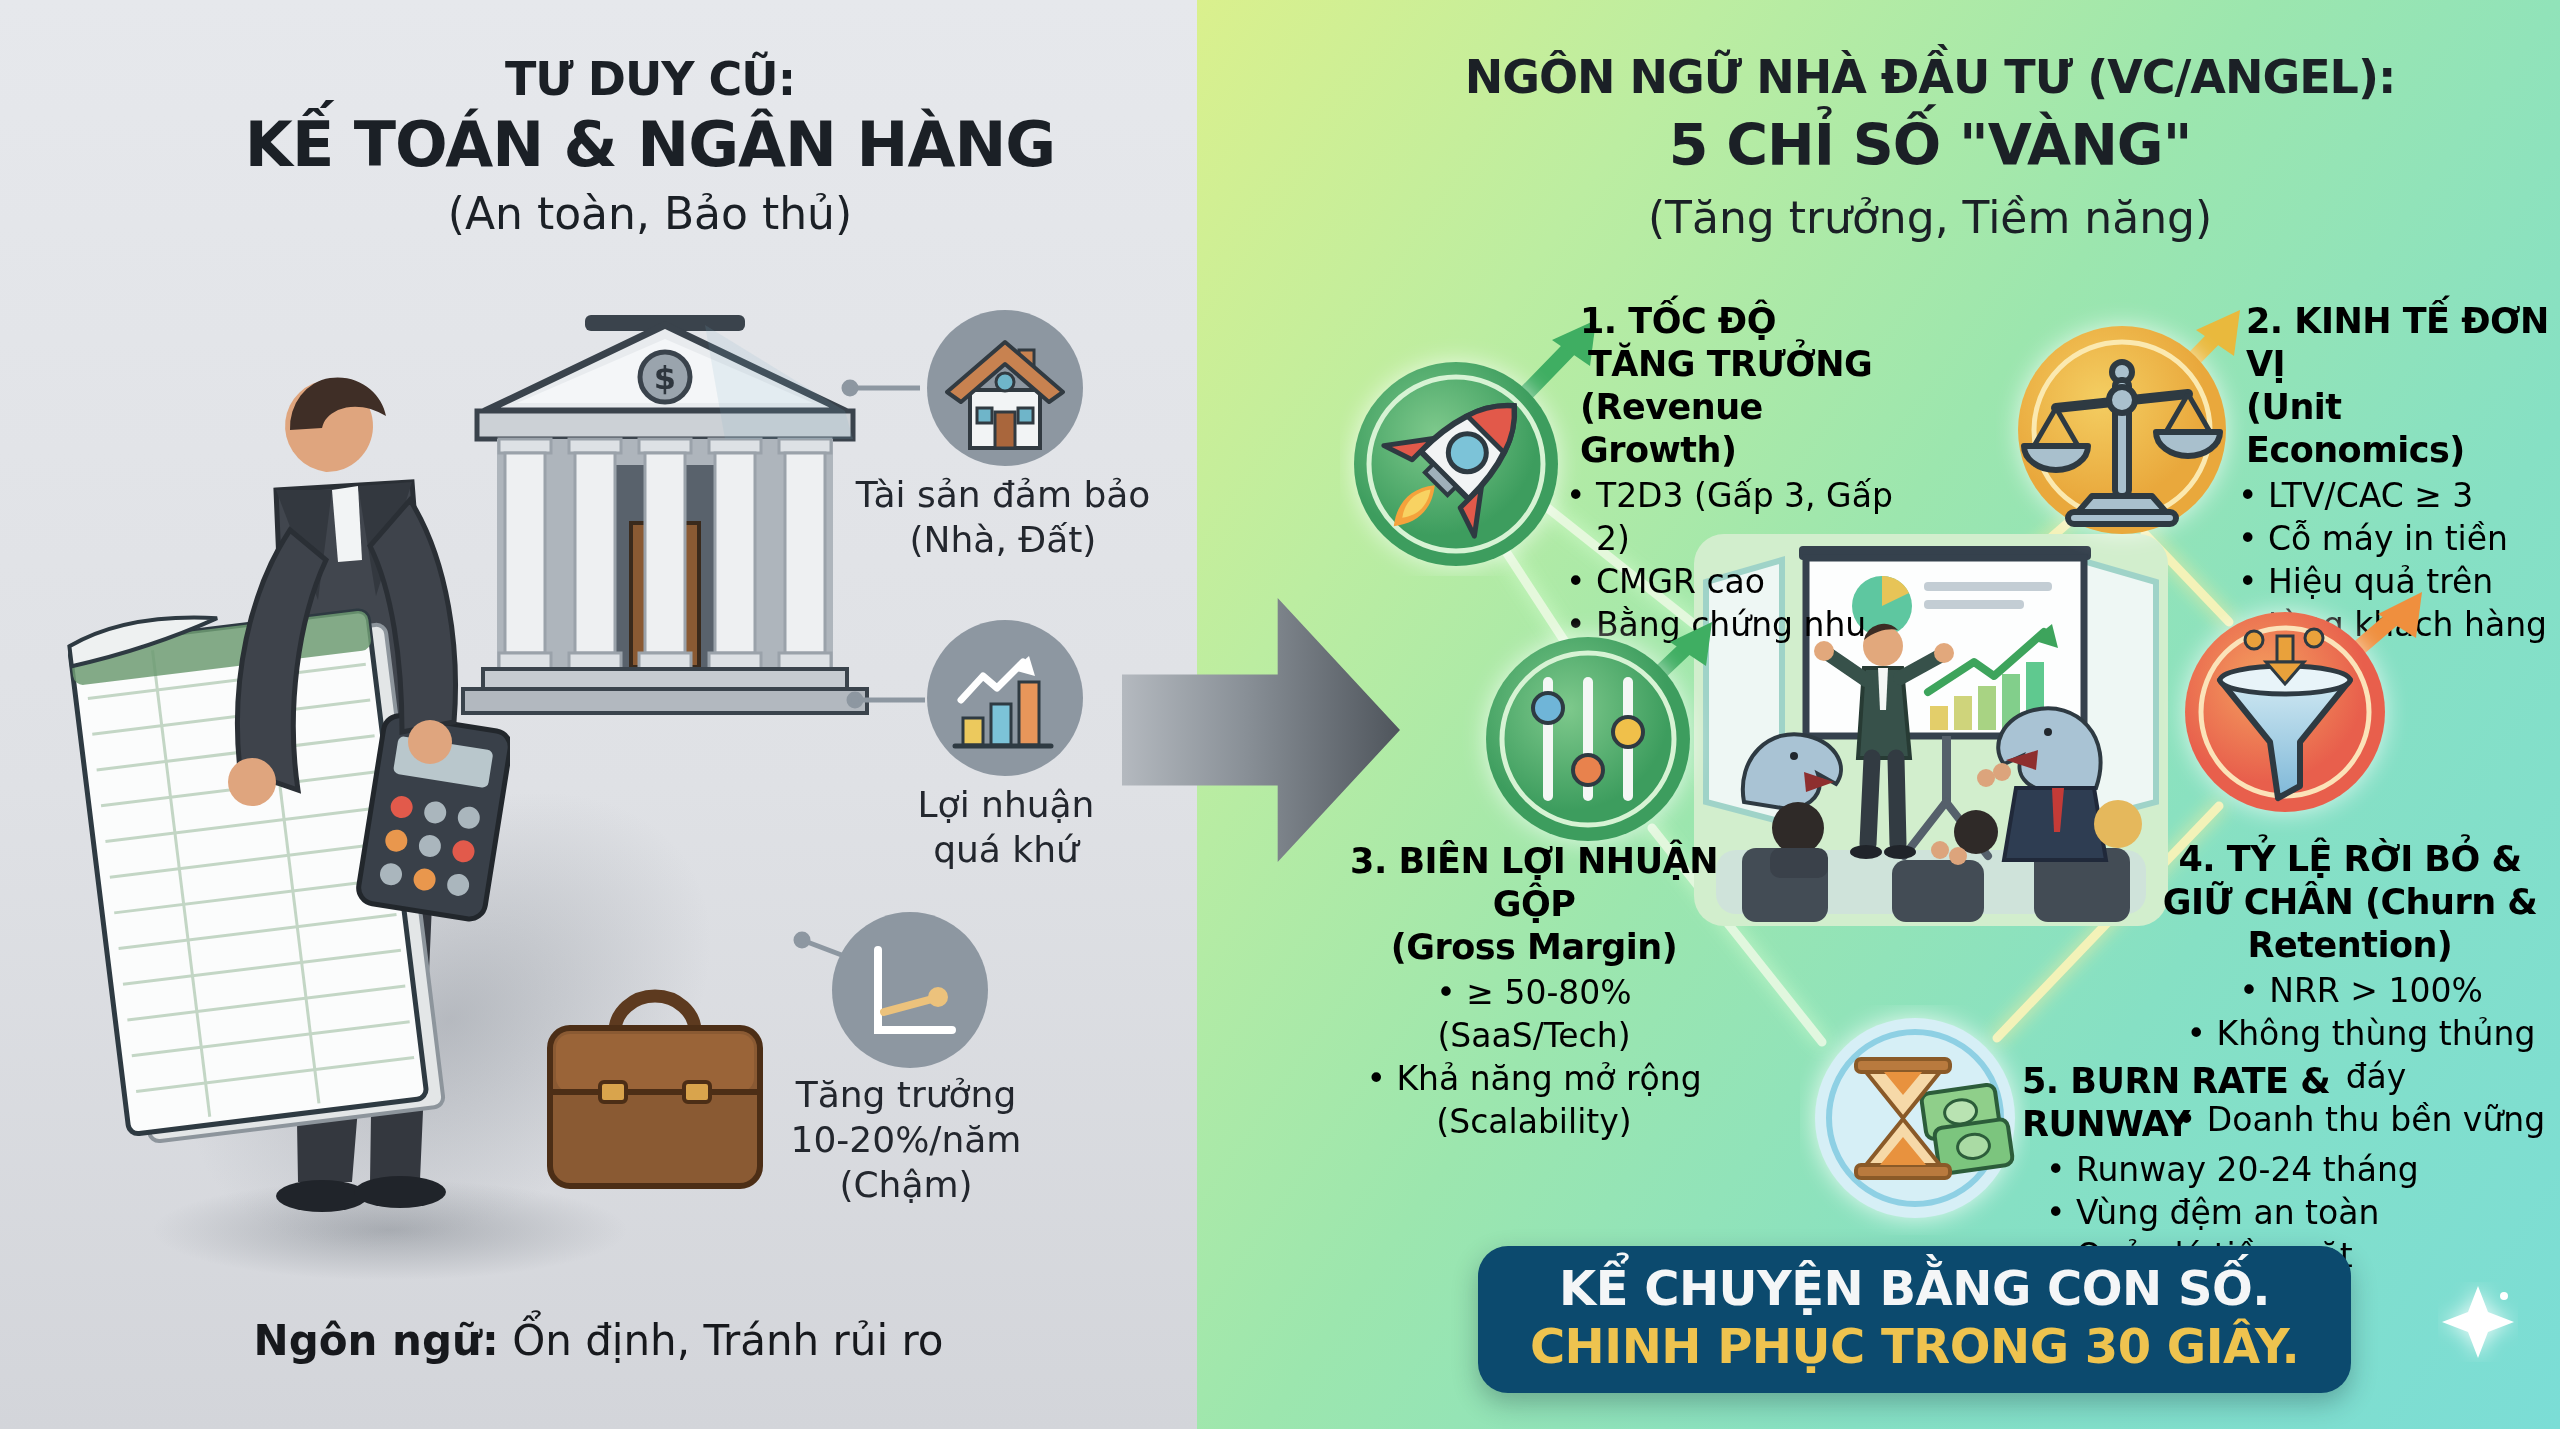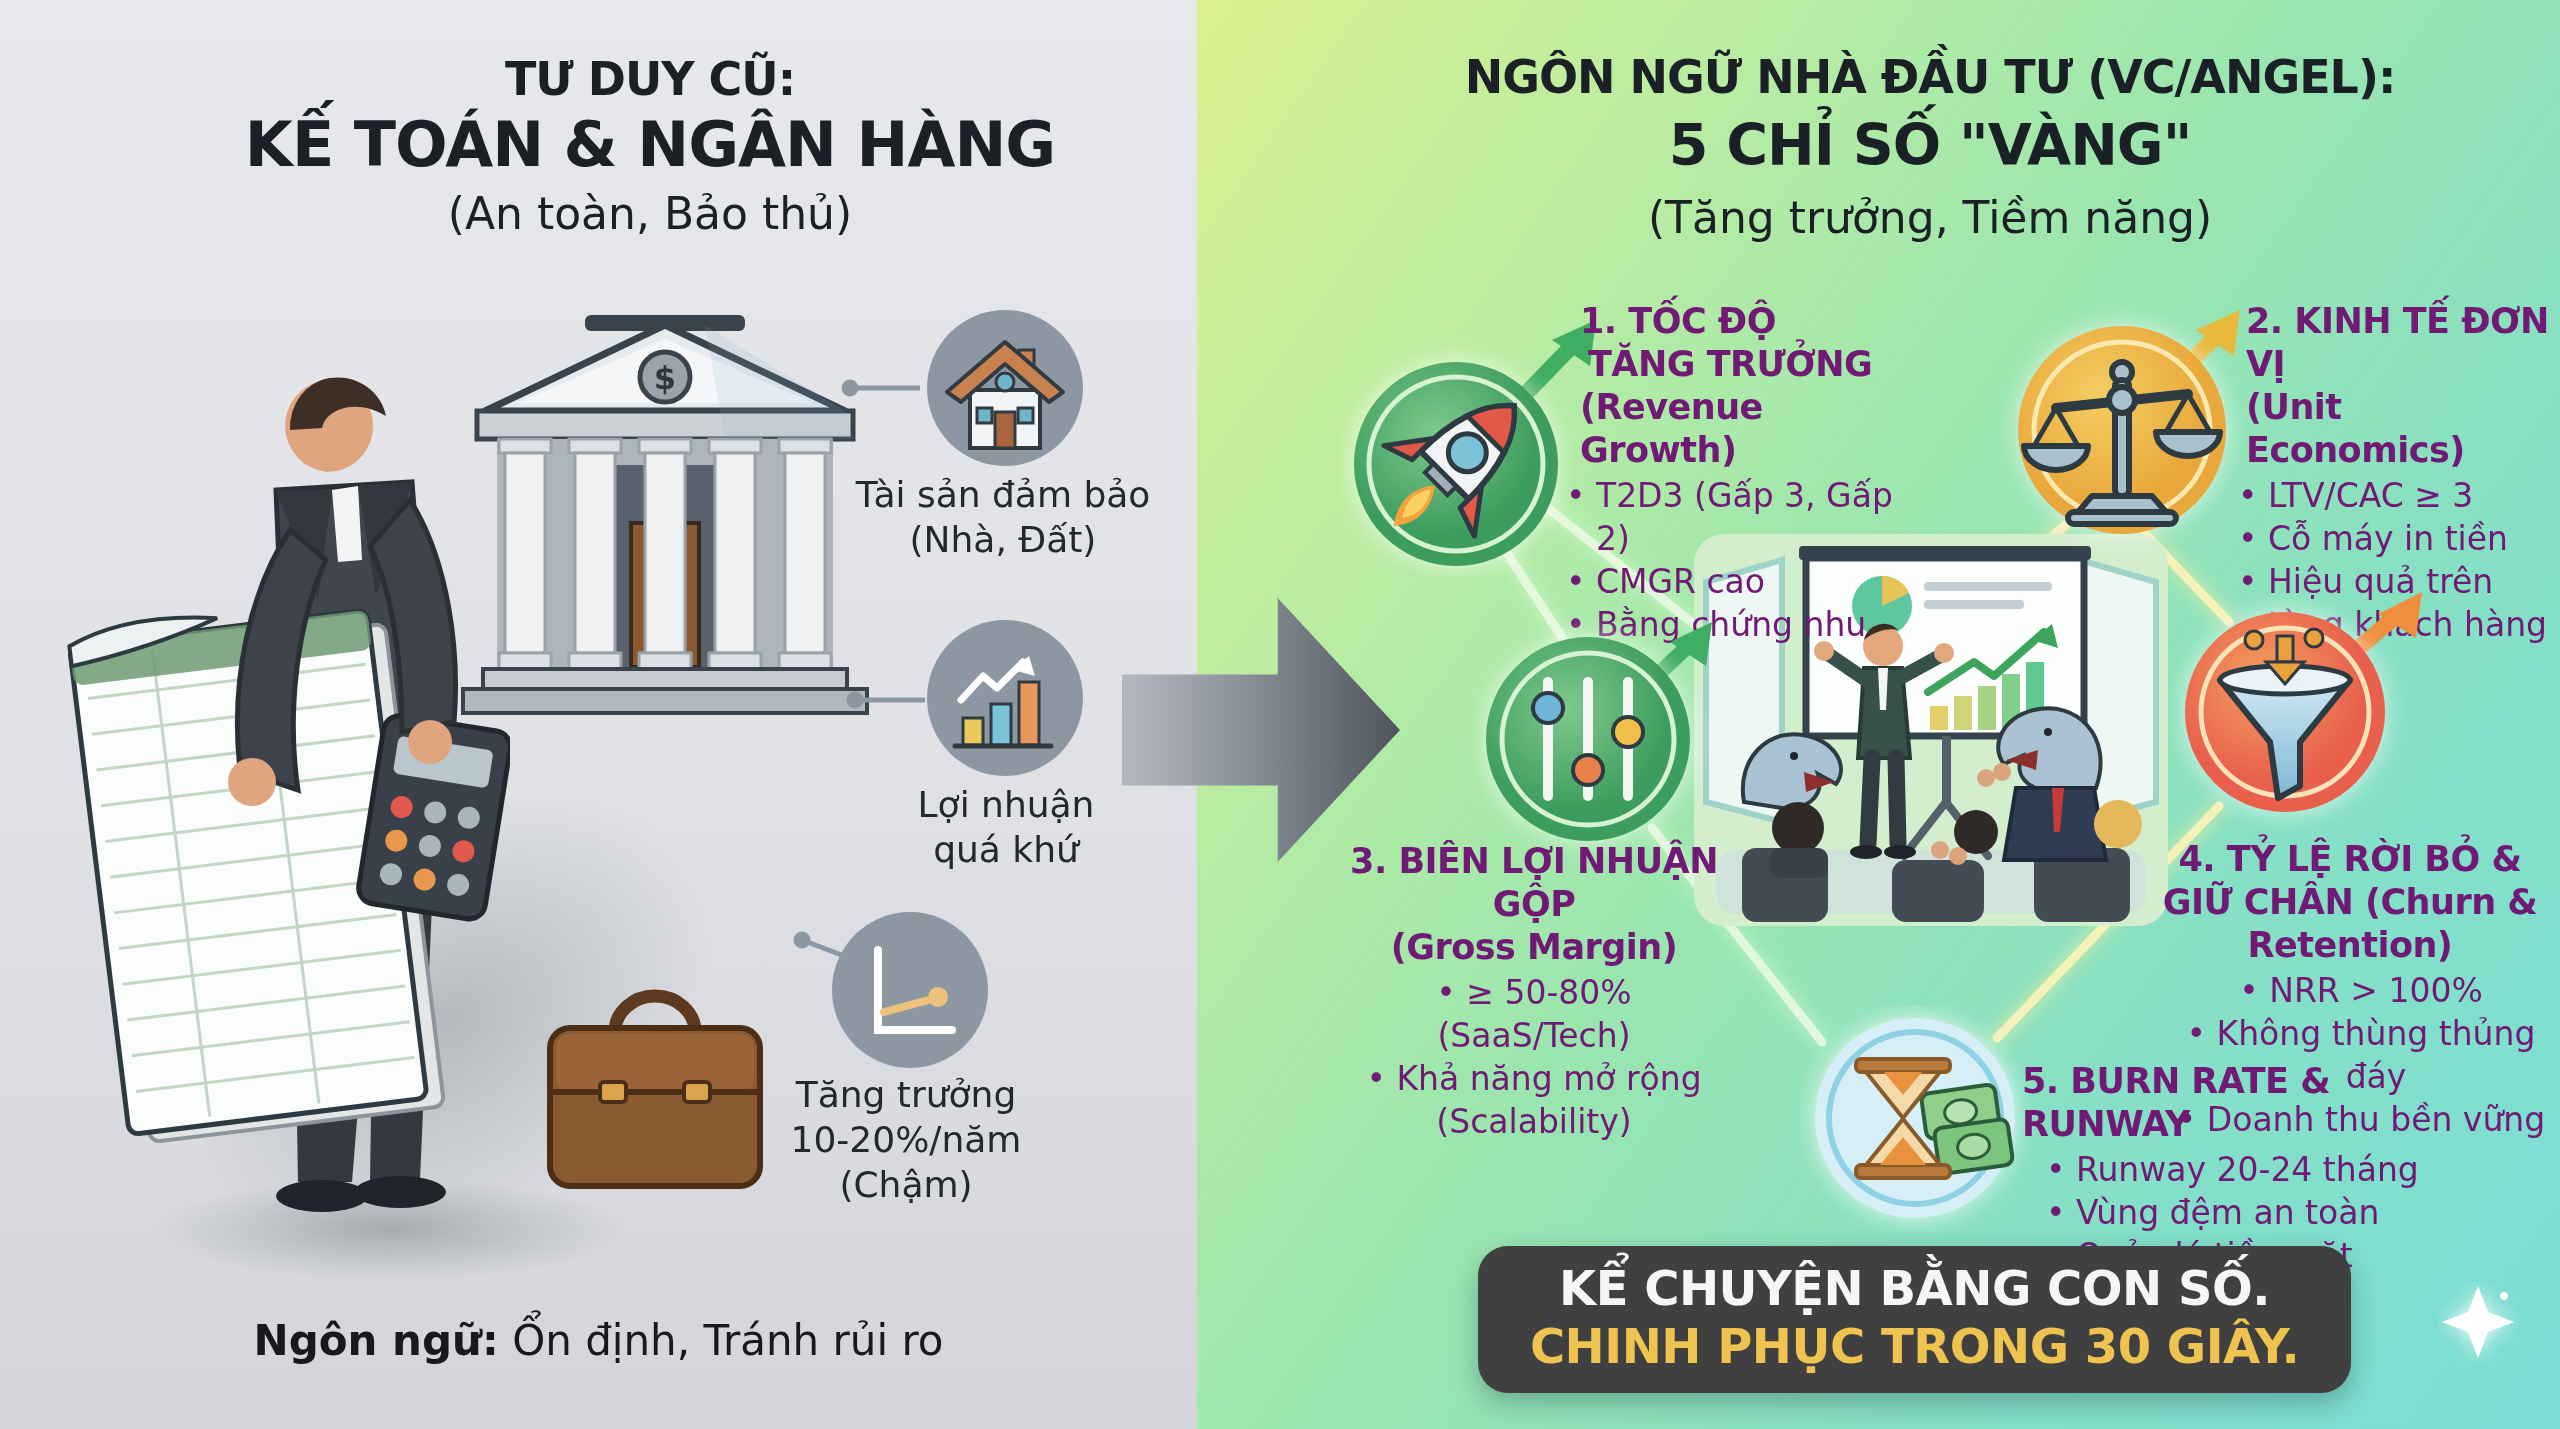--- a/index.html
+++ b/index.html
@@ -27,39 +27,39 @@
     background:linear-gradient(90deg,#b4b9bf 0%,#888f96 45%,#4f555c 100%);
     clip-path:polygon(0 29%,56% 29%,56% 0,100% 50%,56% 100%,56% 71%,0 71%);}
 
   
   .panel-right{left:1197px;top:0;width:1363px;height:1429px;
     background:linear-gradient(125deg,#daf08d 0%,#bcedA1 22%,#9ce6ae 45%,#86e0c4 70%,#7bddd6 100%);}
   .rt1{left:1300px;top:50px;width:1260px;text-align:center;font-size:46px;font-weight:800;letter-spacing:-1px;}
   .rt2{left:1300px;top:112px;width:1260px;text-align:center;font-size:57px;font-weight:800;letter-spacing:-1px;}
   .rt3{left:1300px;top:192px;width:1260px;text-align:center;font-size:44px;font-weight:400;}
 
-  .metric{color:#701a75;}
+  .metric{color:#000000;}
   .metric .t{font-size:35px;font-weight:800;line-height:43px;letter-spacing:-0.5px;}
   .metric ul{list-style:none;margin:2px 0 0 0;padding:0;font-size:33px;line-height:43px;font-weight:400;}
   .metric li{padding-left:30px;text-indent:-30px;}
   .metric li::before{content:"• ";}
   .metric.centered{text-align:center;}
   .metric.centered li{padding-left:0;text-indent:0;}
   .m1{left:1566px;top:300px;width:360px;}
   .m1 .t{padding-left:14px;}
   .m2{left:2238px;top:300px;width:322px;}
   .m2 .t{padding-left:8px;}
   .m3{left:1348px;top:840px;width:372px;}
   .m4{left:2140px;top:838px;width:420px;text-align:center;}
   .m4 ul{padding-left:22px;}
   .m5{left:2022px;top:1060px;width:440px;}
   .m5 ul{padding-left:24px;}
 
   .banner{left:1478px;top:1246px;width:873px;height:147px;border-radius:30px;
-    background:#404040;box-shadow:0 10px 26px rgba(20,40,50,.30);text-align:center;}
+    background:#0c4a6e;box-shadow:0 10px 26px rgba(20,40,50,.30);text-align:center;}
   .banner .b1{margin-top:14px;font-size:48px;font-weight:800;color:#f4f6f7;letter-spacing:-0.5px;}
   .banner .b2{margin-top:2px;font-size:48px;font-weight:800;color:#eec34f;letter-spacing:-0.5px;}
 
   svg{display:block;}
   .glow-white{stroke:#effbe6;stroke-width:9;stroke-linecap:round;opacity:.85;
     filter:drop-shadow(0 0 9px #d9ffd2);}
   .glow-yellow{stroke:#fff4b8;stroke-width:9;stroke-linecap:round;opacity:.9;
     filter:drop-shadow(0 0 9px #ffeea0);}
 </style>
 </head>

